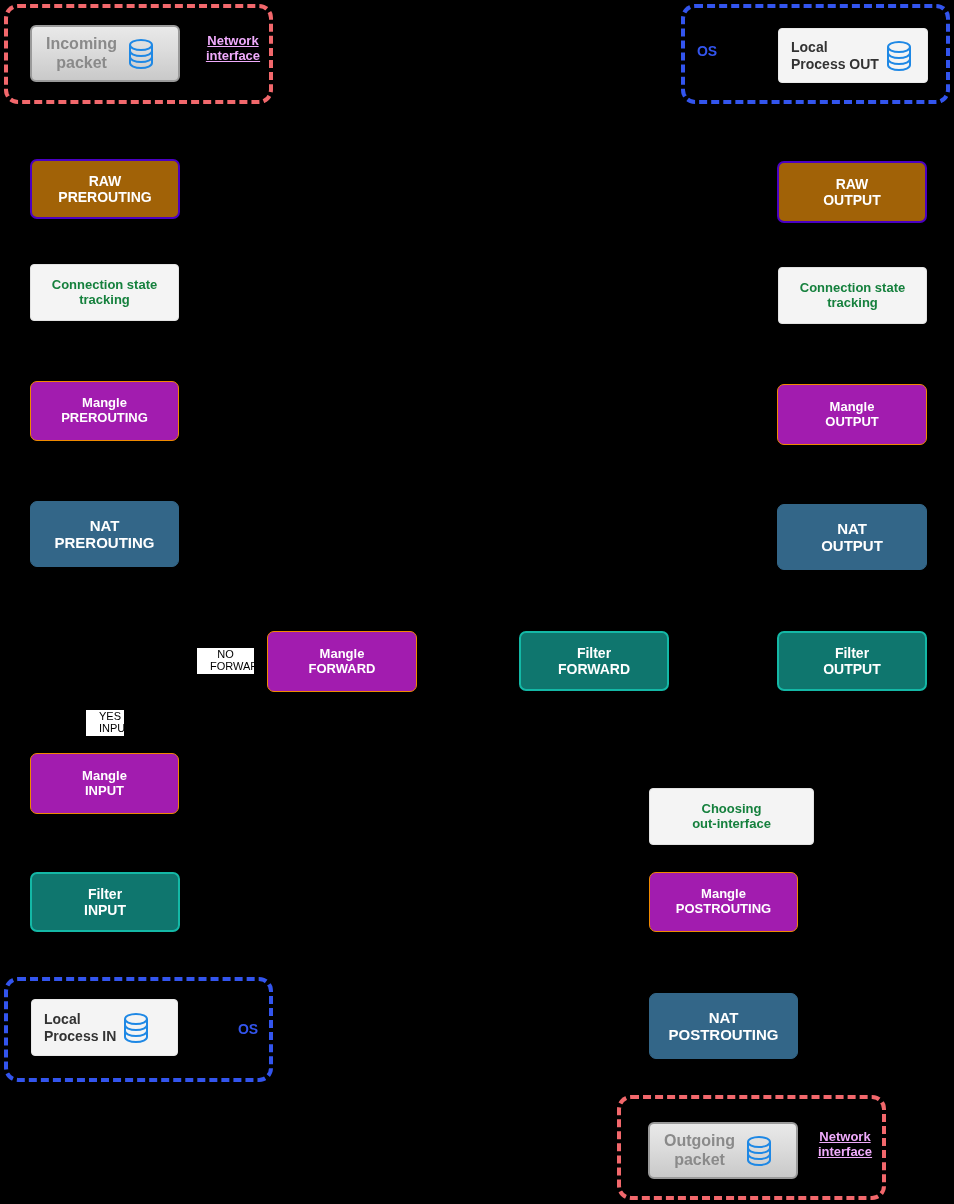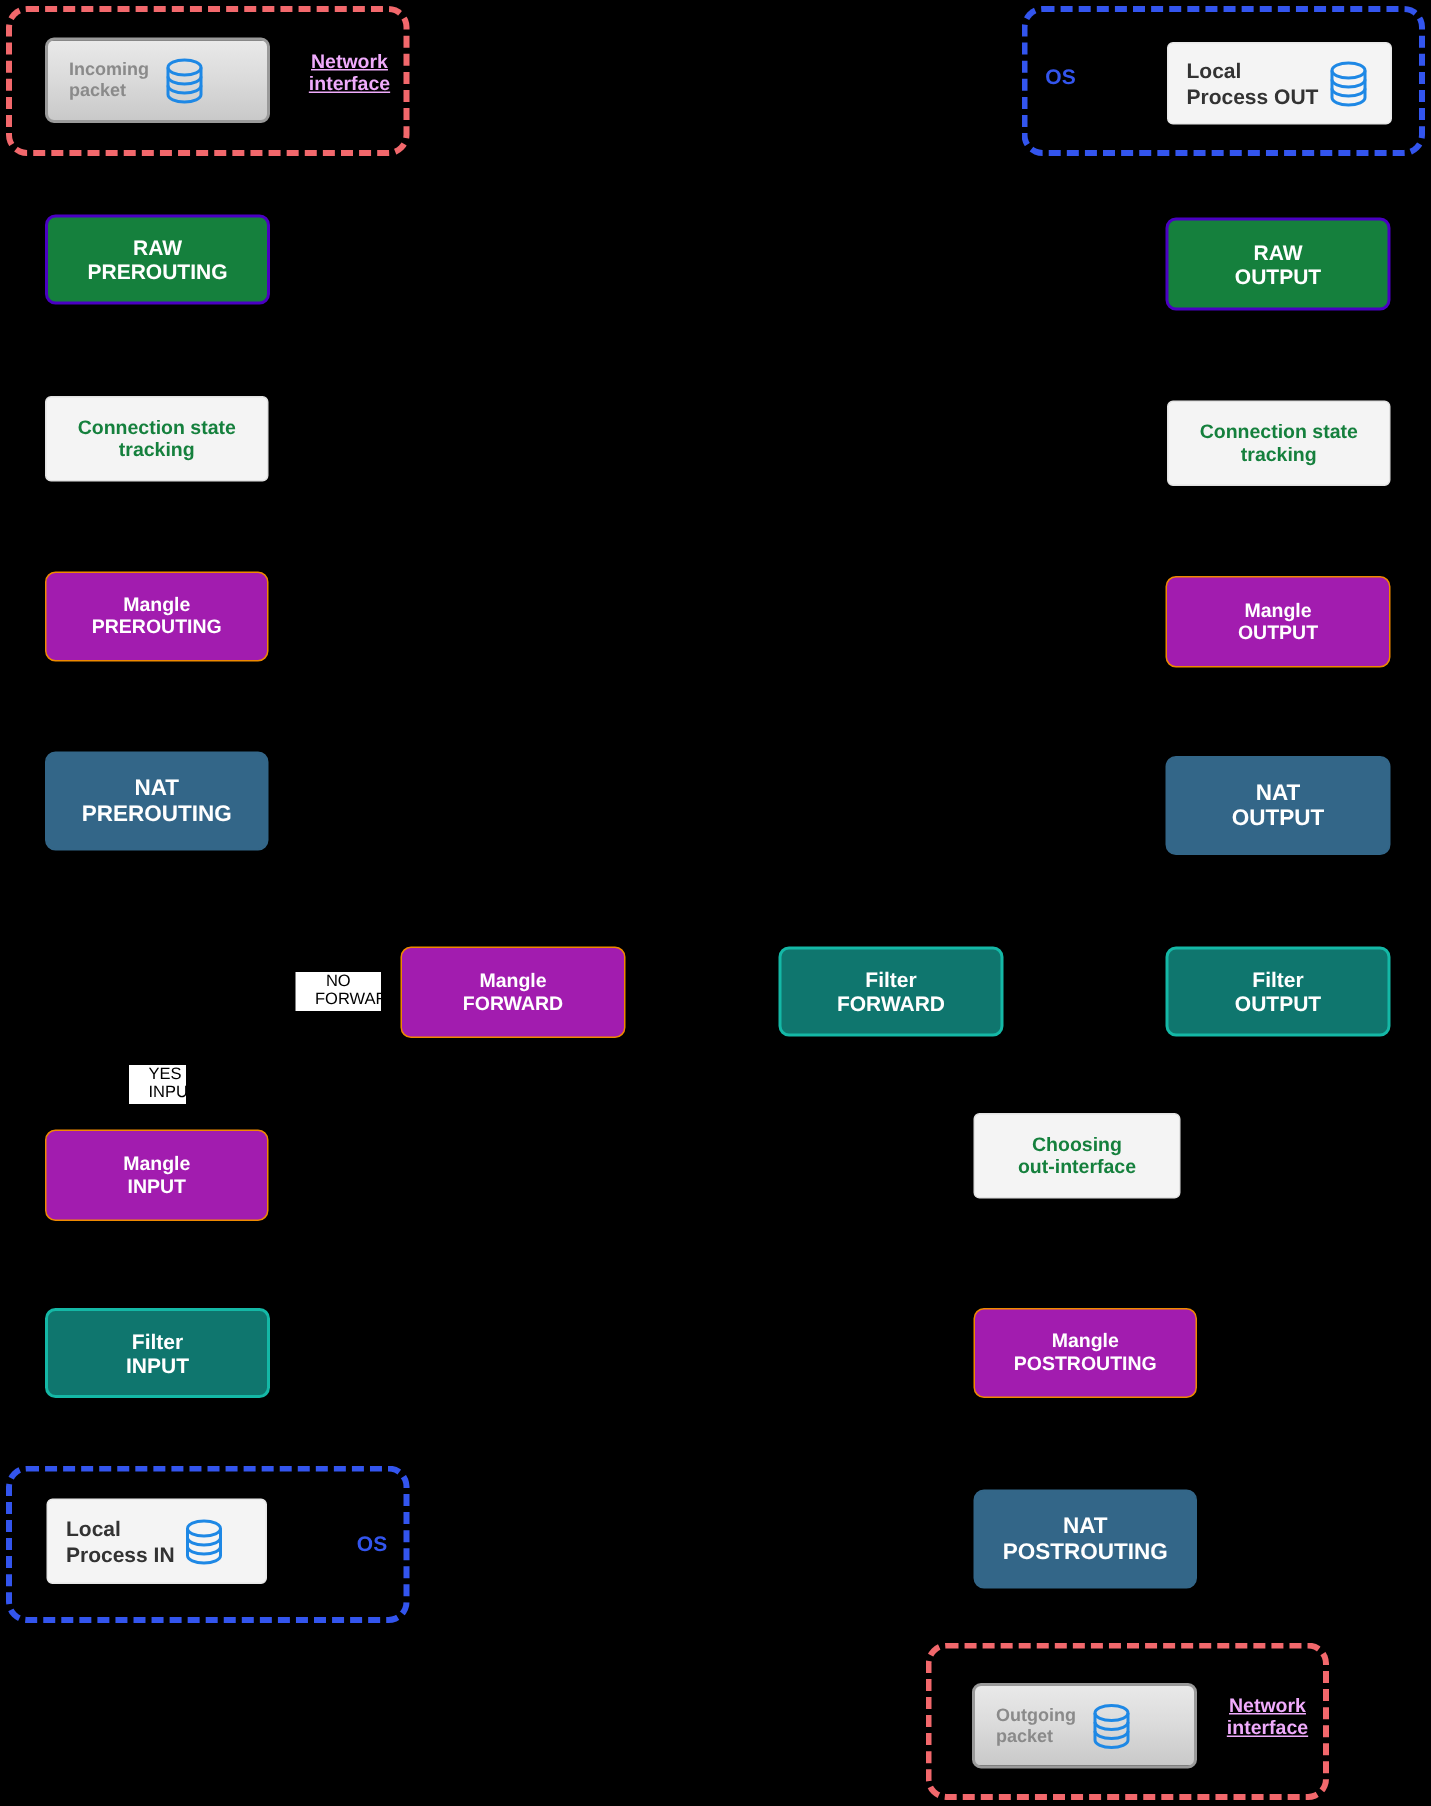--- a/index.html
+++ b/index.html
@@ -32,24 +32,25 @@
 
   
   .chain {
     border-radius: 7px;
     font-weight: bold;
     color: #ffffff;
   }
   .chain .lbl { display: block; }
 
   .chain-raw {
-    background: #15803d;
+    background: #a16207;
     border: 2px solid #4a00c2;
     box-shadow: 0 3px 0 rgba(0,0,0,0.55);
     font-size: 14px;
+    margin-top: 16px;
   }
   .chain-mangle {
     background: #a21caf;
     border: 1px solid #ef8a00;
     box-shadow: 0 3px 0 rgba(0,0,0,0.35);
     font-size: 13px;
   }
   .chain-nat {
     background: #336688;
     border: 1px solid #336688;
@@ -90,23 +91,23 @@
     gap: 6px;
   }
 
   
   .packet {
     background: linear-gradient(to bottom, #e9e9e9 0%, #dcdcdc 45%, #c9c9c9 100%);
     border: 2px solid #9a9a9a;
     border-radius: 6px;
     color: #8a8a8a;
     font-weight: bold;
-    font-size: 12px;
+    font-size: 16px;
     justify-content: flex-start;
-    text-align: left;
+    text-align: center;
     padding-left: 14px;
     padding-right: 10px;
     box-shadow: 0 3px 2px rgba(0,0,0,0.45);
     gap: 10px;
   }
 
   
   .diamond-wrap {
     position: absolute;
   }
@@ -260,21 +261,21 @@
   </div>
   <div class="node chain chain-filter" style="left:777px; top:631px; width:150px; height:60px;">
     <span class="lbl">Filter
 OUTPUT</span>
   </div>
 
   <div class="node chain chain-mangle" style="left:30px; top:753px; width:149px; height:61px;">
     <span class="lbl">Mangle
 INPUT</span>
   </div>
-  <div class="node info" style="left:649px; top:742px; width:138px; height:57px;">
+  <div class="node info" style="left:649px; top:788px; width:165px; height:57px;">
     <span class="lbl">Choosing
 out-interface</span>
   </div>
 
   <div class="node chain chain-filter" style="left:30px; top:872px; width:150px; height:60px;">
     <span class="lbl">Filter
 INPUT</span>
   </div>
   <div class="node chain chain-mangle" style="left:649px; top:872px; width:149px; height:60px;">
     <span class="lbl">Mangle

